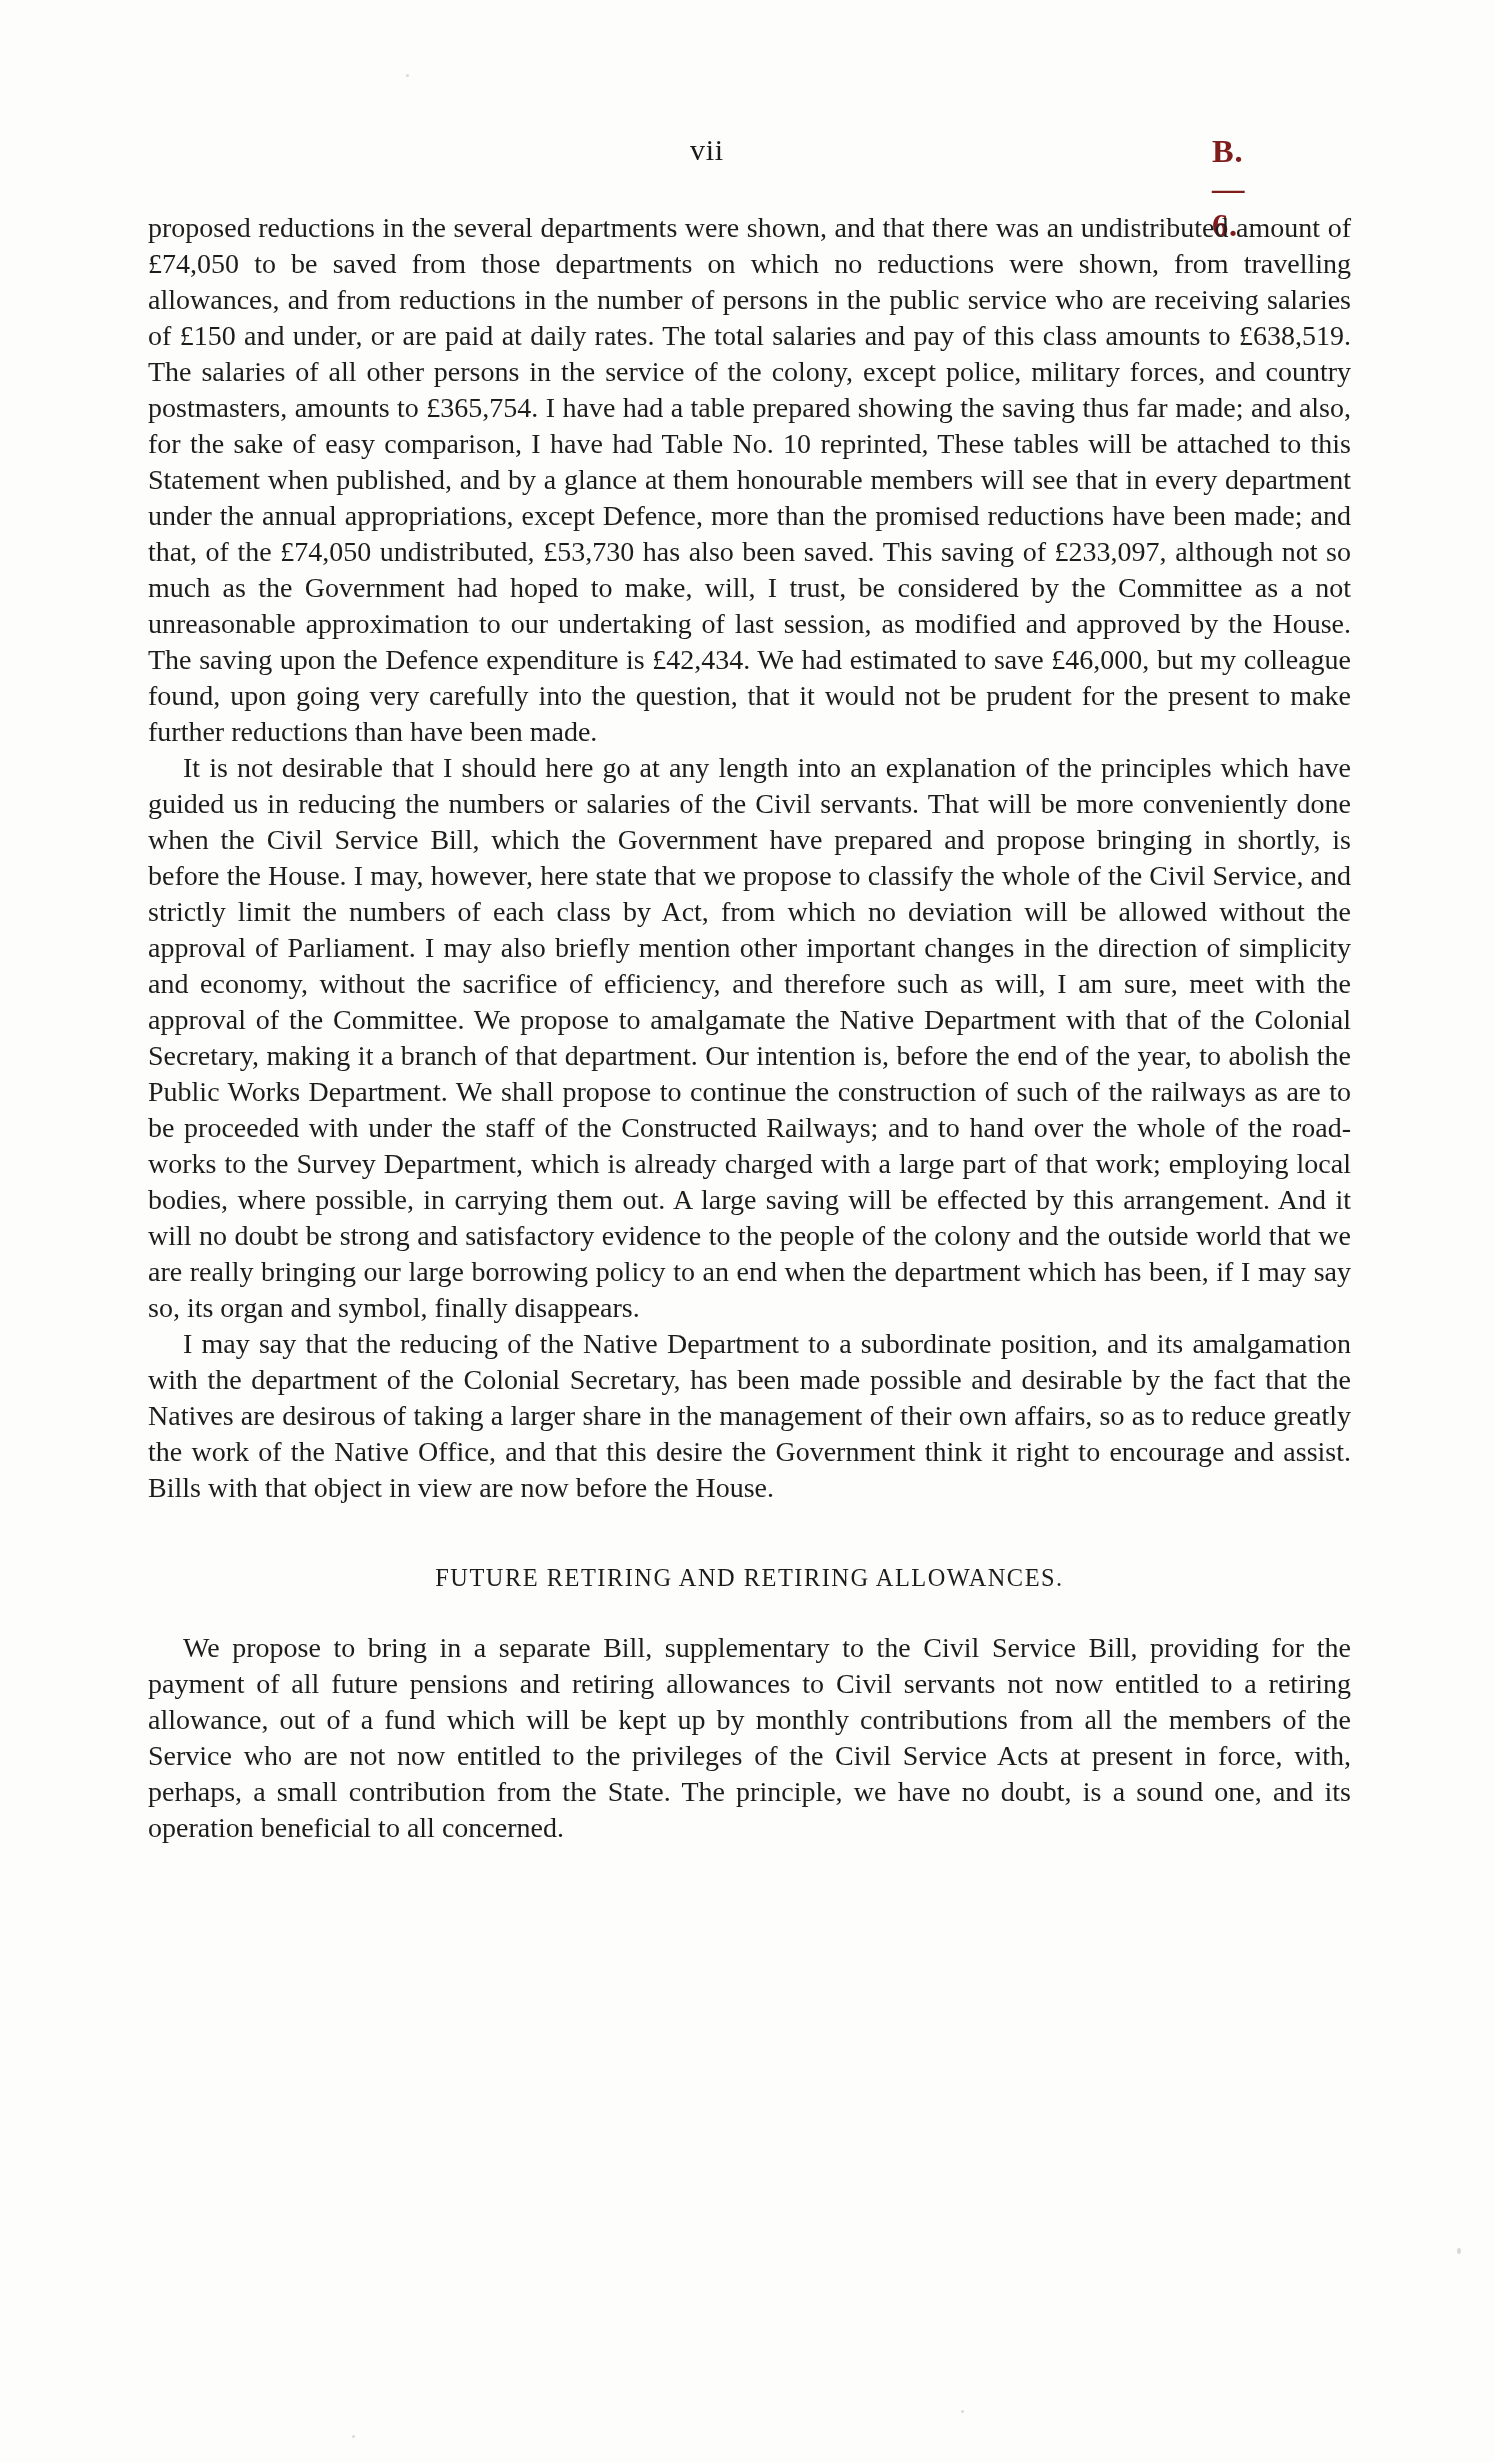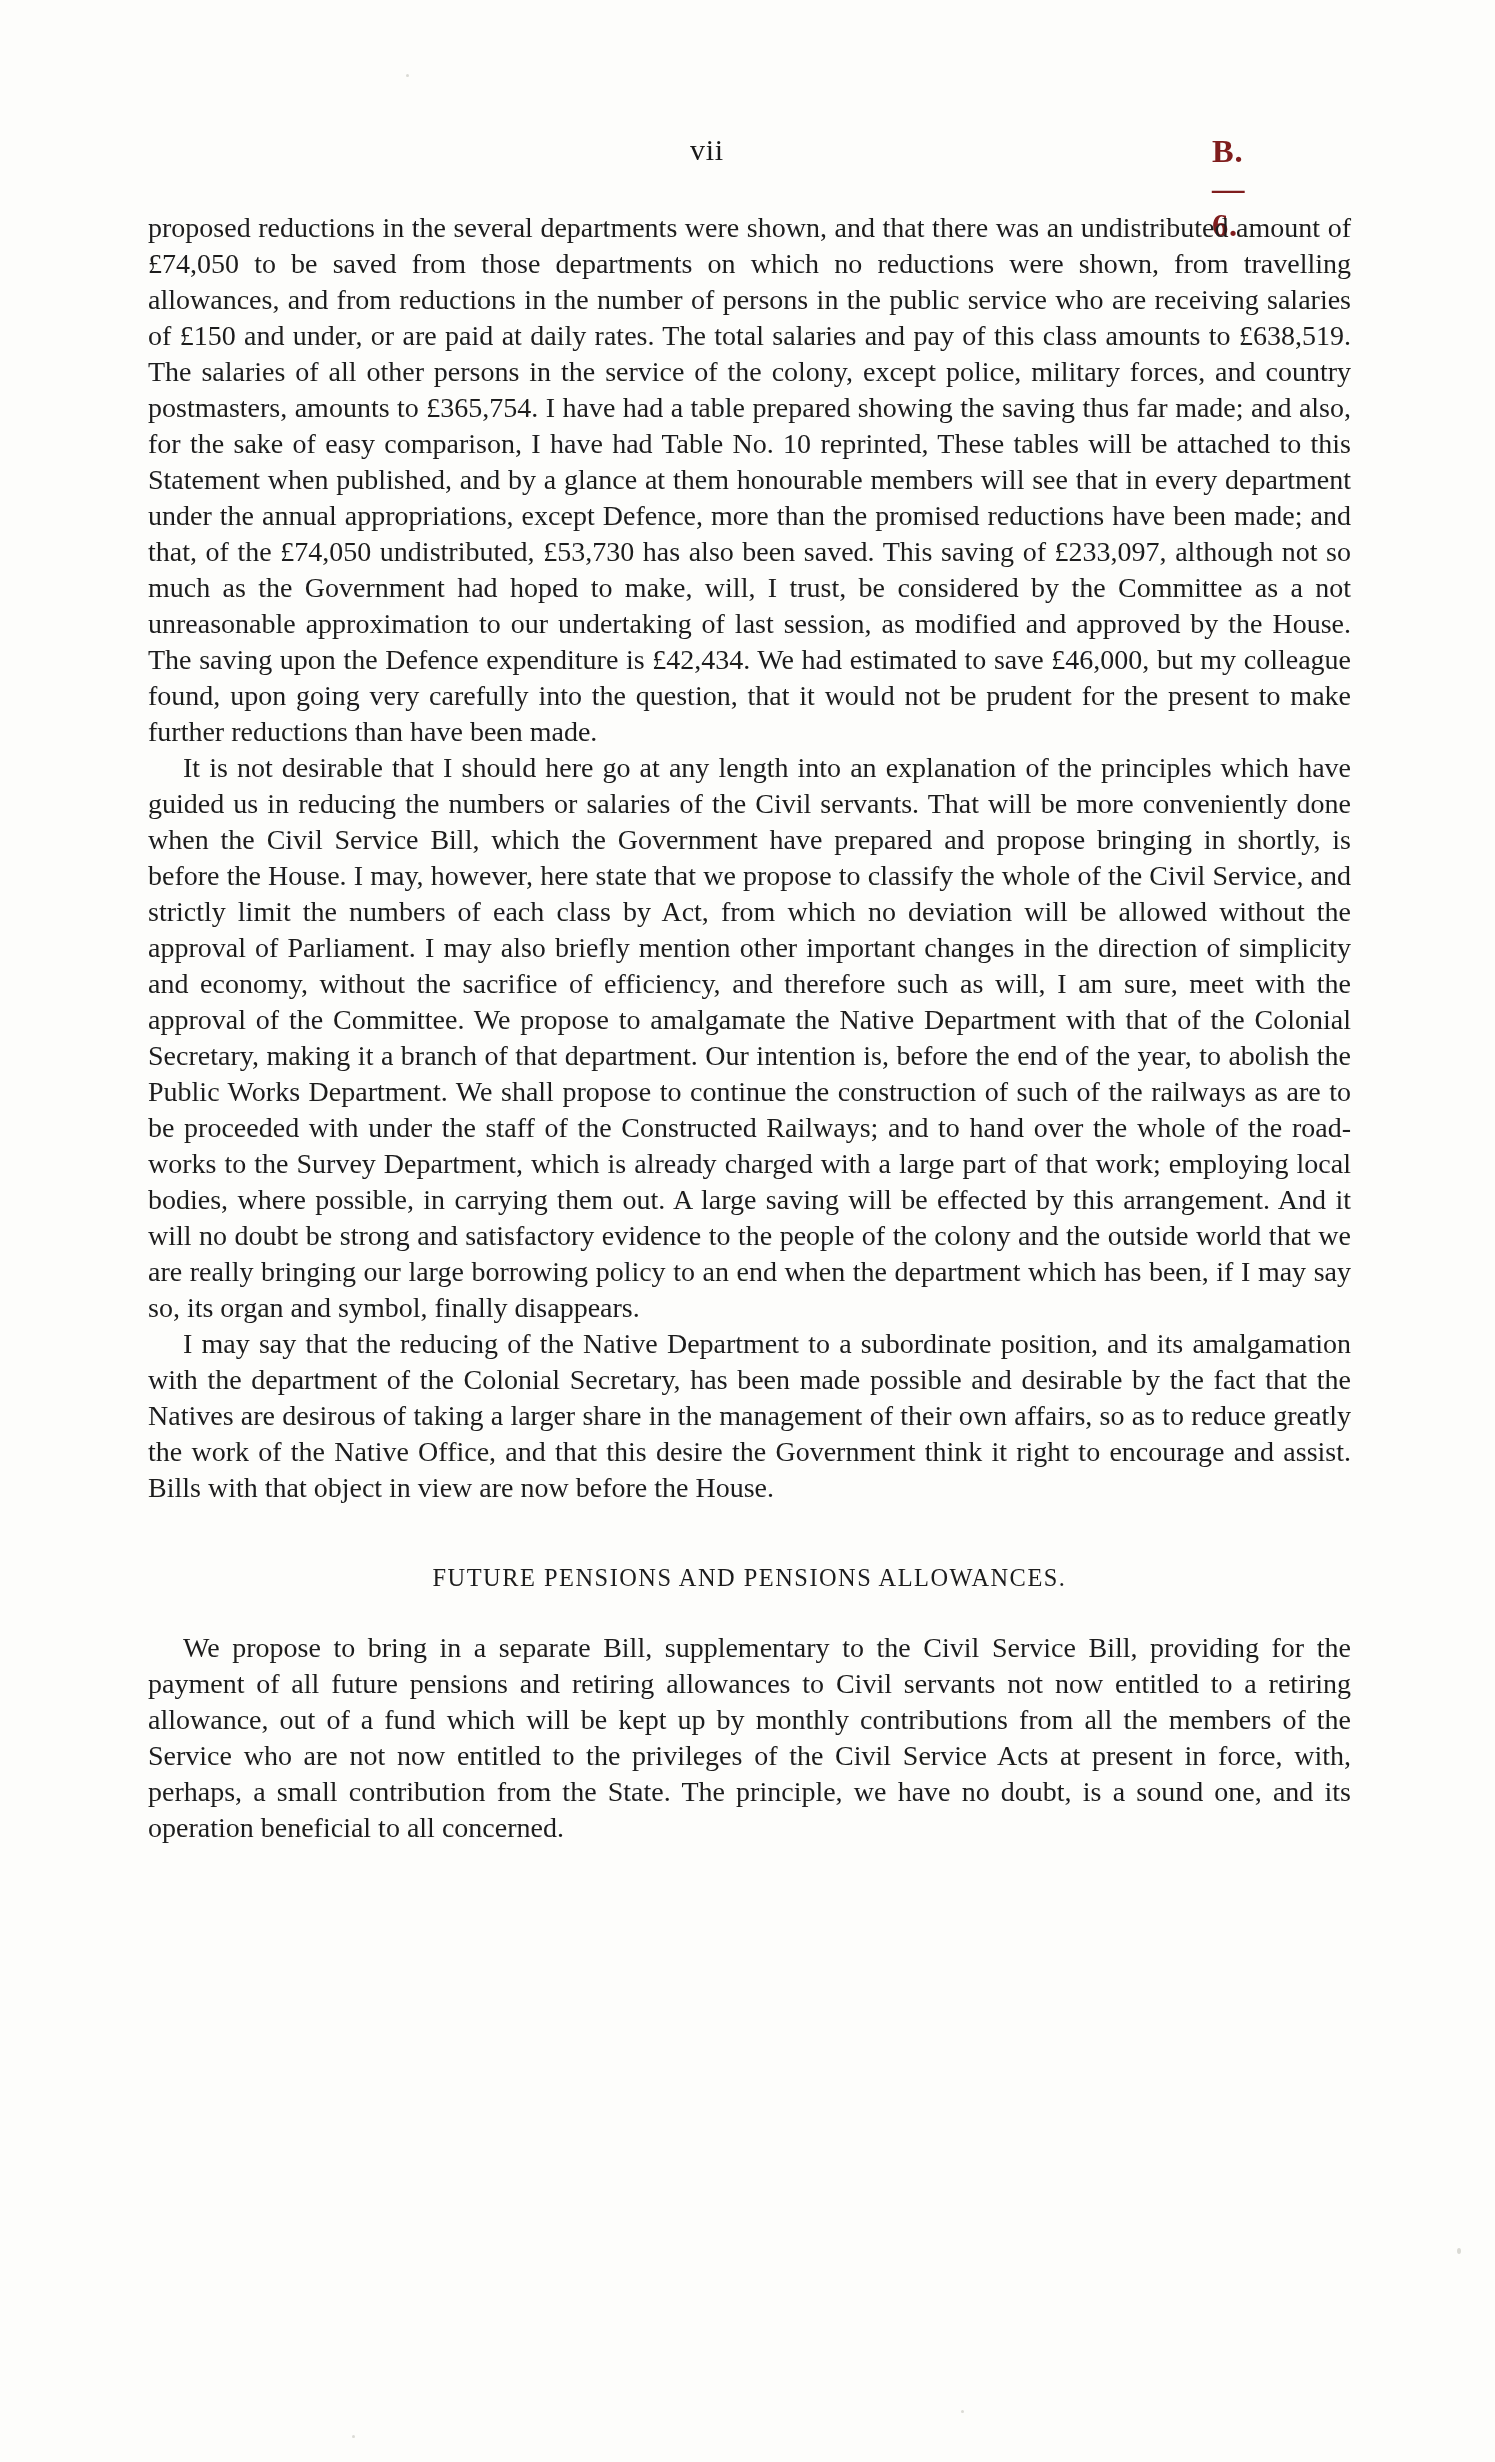--- a/index.html
+++ b/index.html
@@ -87,21 +87,21 @@
   <div class="header">
     <span class="folio-center">vii</span>
     <span class="folio-right">B.—6.</span>
   </div>
 
   <div class="body-col">
     <p class="para">proposed reductions in the several departments were shown, and that there was an undistributed amount of £74,050 to be saved from those departments on which no reductions were shown, from travelling allowances, and from reductions in the number of persons in the public service who are receiving salaries of £150 and under, or are paid at daily rates. The total salaries and pay of this class amounts to £638,519. The salaries of all other persons in the service of the colony, except police, military forces, and country postmasters, amounts to £365,754. I have had a table prepared showing the saving thus far made; and also, for the sake of easy comparison, I have had Table No. 10 reprinted, These tables will be attached to this Statement when published, and by a glance at them honourable members will see that in every department under the annual appropriations, except Defence, more than the promised reductions have been made; and that, of the £74,050 undistributed, £53,730 has also been saved. This saving of £233,097, although not so much as the Government had hoped to make, will, I trust, be considered by the Committee as a not unreasonable approximation to our undertaking of last session, as modified and approved by the House. The saving upon the Defence expenditure is £42,434. We had estimated to save £46,000, but my colleague found, upon going very carefully into the question, that it would not be prudent for the present to make further reductions than have been made.</p>
     <p class="para indent">It is not desirable that I should here go at any length into an explanation of the principles which have guided us in reducing the numbers or salaries of the Civil servants. That will be more conveniently done when the Civil Service Bill, which the Government have prepared and propose bringing in shortly, is before the House. I may, however, here state that we propose to classify the whole of the Civil Service, and strictly limit the numbers of each class by Act, from which no deviation will be allowed without the approval of Parliament. I may also briefly mention other important changes in the direction of simplicity and economy, without the sacrifice of efficiency, and therefore such as will, I am sure, meet with the approval of the Committee. We propose to amalgamate the Native Department with that of the Colonial Secretary, making it a branch of that department. Our intention is, before the end of the year, to abolish the Public Works Department. We shall propose to continue the construction of such of the railways as are to be proceeded with under the staff of the Constructed Railways; and to hand over the whole of the road-works to the Survey Department, which is already charged with a large part of that work; employing local bodies, where possible, in carrying them out. A large saving will be effected by this arrangement. And it will no doubt be strong and satisfactory evidence to the people of the colony and the outside world that we are really bringing our large borrowing policy to an end when the department which has been, if I may say so, its organ and symbol, finally disappears.</p>
     <p class="para indent">I may say that the reducing of the Native Department to a subordinate position, and its amalgamation with the department of the Colonial Secretary, has been made possible and desirable by the fact that the Natives are desirous of taking a larger share in the management of their own affairs, so as to reduce greatly the work of the Native Office, and that this desire the Government think it right to encourage and assist. Bills with that object in view are now before the House.</p>
 
-    <div class="section-title">FUTURE PENSIONS AND PENSIONS ALLOWANCES.</div>
+    <div class="section-title">FUTURE RETIRING AND RETIRING ALLOWANCES.</div>
 
     <p class="para indent">We propose to bring in a separate Bill, supplementary to the Civil Service Bill, providing for the payment of all future pensions and retiring allowances to Civil servants not now entitled to a retiring allowance, out of a fund which will be kept up by monthly contributions from all the members of the Service who are not now entitled to the privileges of the Civil Service Acts at present in force, with, perhaps, a small contribution from the State. The principle, we have no doubt, is a sound one, and its operation beneficial to all concerned.</p>
   </div>
 
   <span class="speck" style="left:406px;top:74px;width:3.4px;height:3.4px;"></span>
   <span class="speck" style="left:1457px;top:2248px;width:4.1px;height:6.1px;"></span>
   <span class="speck" style="left:961px;top:2410px;width:3.4px;height:3.4px;"></span>
   <span class="speck" style="left:352px;top:2435px;width:3.4px;height:3.4px;"></span>
 </div>
 

